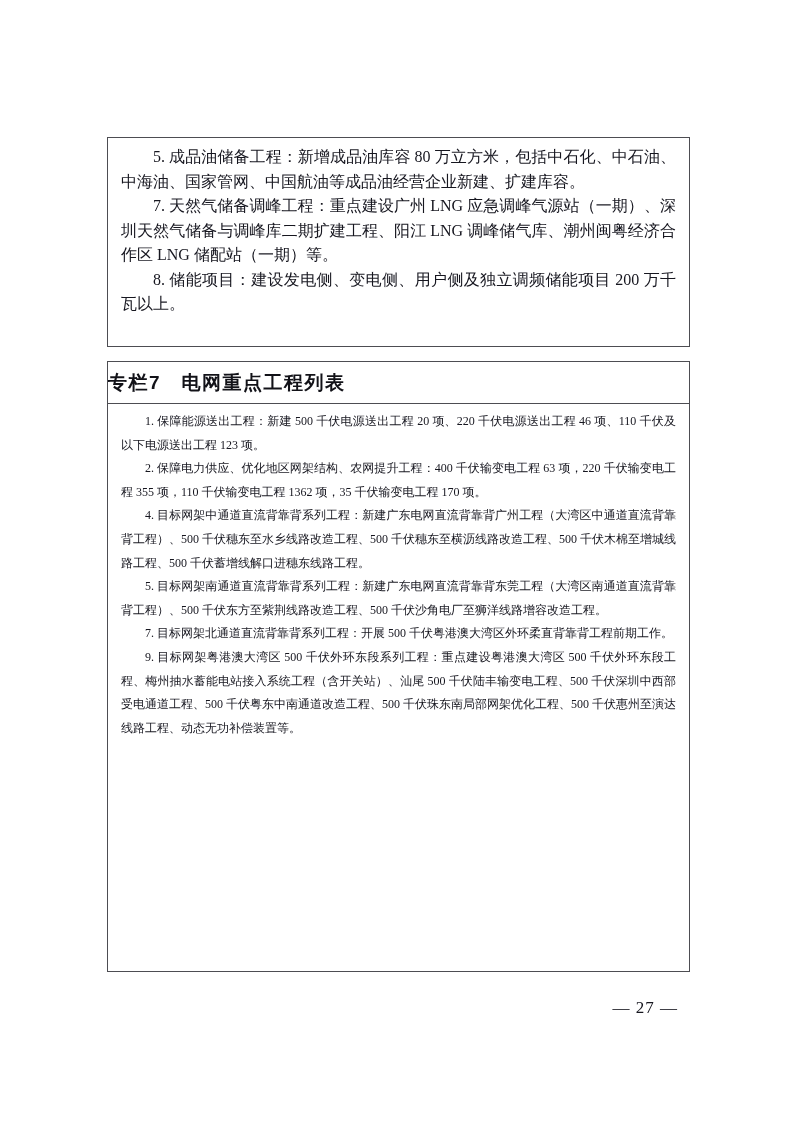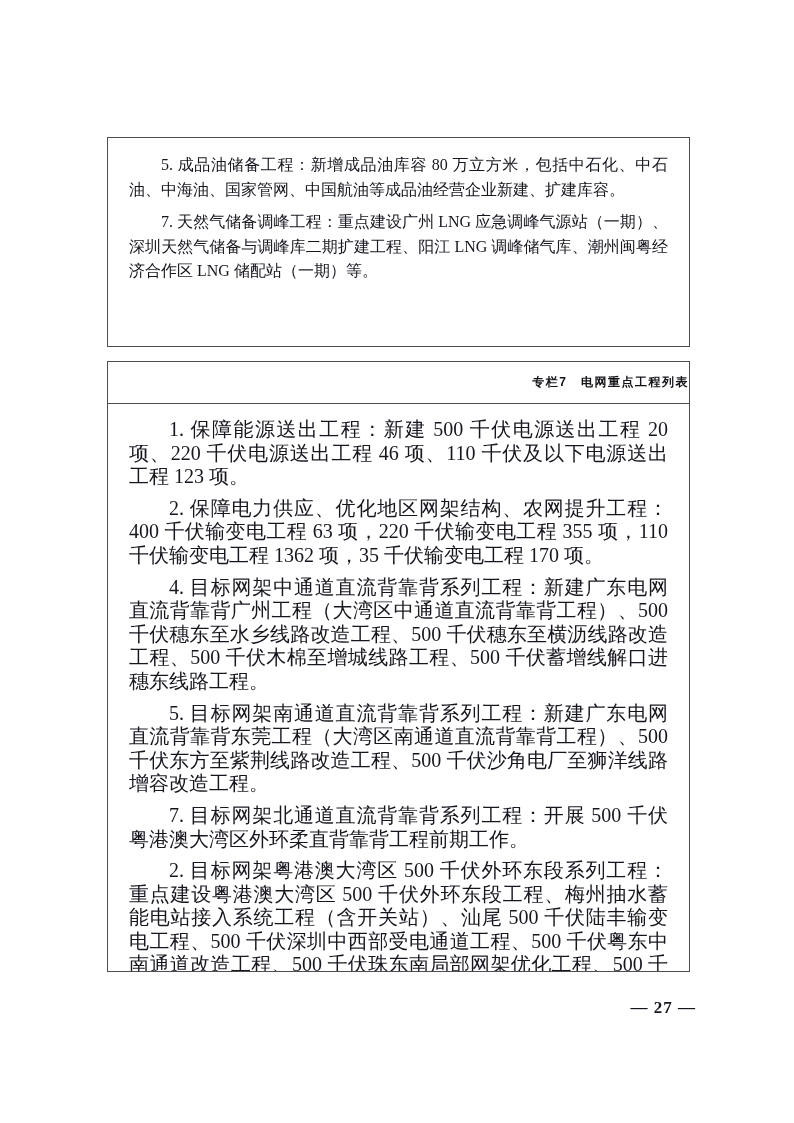--- a/index.html
+++ b/index.html
@@ -34,67 +34,67 @@
     font-size: 16px;
     line-height: 24.5px;
   }
   #box-grid {
     top: 361px;
     height: 611px;
   }
   .box-title {
     height: 41px;
     line-height: 41px;
-    text-align: right;
+    text-align: left;
     font-family: "Liberation Sans", "DejaVu Sans", sans-serif;
     font-weight: bold;
-    font-size: 12px;
+    font-size: 19px;
     letter-spacing: 1.5px;
     border-bottom: 1px solid #4d4d52;
     color: #121218;
   }
   #box-grid .box-body {
     padding: 6px 13px 6px 13px;
-    font-size: 20px;
+    font-size: 12px;
     line-height: 23.6px;
   }
   .box-body p {
-    margin: 8px;
+    margin: 0;
     text-indent: 2em;
     text-align: justify;
   }
   .page-footer {
     position: absolute;
     top: 998px;
-    right: 98px;
+    right: 116px;
     font-size: 17px;
     letter-spacing: 1px;
     color: #16161f;
-    font-weight: bold;
   }
 </style>
 </head>
 <body>
 
 <div class="page">
 
   <section class="box" id="box-reserve">
     <div class="box-body">
       <p>5. 成品油储备工程：新增成品油库容 80 万立方米，包括中石化、中石油、中海油、国家管网、中国航油等成品油经营企业新建、扩建库容。</p>
       <p>7. 天然气储备调峰工程：重点建设广州 LNG 应急调峰气源站（一期）、深圳天然气储备与调峰库二期扩建工程、阳江 LNG 调峰储气库、潮州闽粤经济合作区 LNG 储配站（一期）等。</p>
+      <p>8. 储能项目：建设发电侧、变电侧、用户侧及独立调频储能项目 200 万千瓦以上。</p>
     </div>
   </section>
 
   <section class="box" id="box-grid">
     <div class="box-title">专栏7　电网重点工程列表</div>
     <div class="box-body">
       <p>1. 保障能源送出工程：新建 500 千伏电源送出工程 20 项、220 千伏电源送出工程 46 项、110 千伏及以下电源送出工程 123 项。</p>
       <p>2. 保障电力供应、优化地区网架结构、农网提升工程：400 千伏输变电工程 63 项，220 千伏输变电工程 355 项，110 千伏输变电工程 1362 项，35 千伏输变电工程 170 项。</p>
       <p>4. 目标网架中通道直流背靠背系列工程：新建广东电网直流背靠背广州工程（大湾区中通道直流背靠背工程）、500 千伏穗东至水乡线路改造工程、500 千伏穗东至横沥线路改造工程、500 千伏木棉至增城线路工程、500 千伏蓄增线解口进穗东线路工程。</p>
       <p>5. 目标网架南通道直流背靠背系列工程：新建广东电网直流背靠背东莞工程（大湾区南通道直流背靠背工程）、500 千伏东方至紫荆线路改造工程、500 千伏沙角电厂至狮洋线路增容改造工程。</p>
       <p>7. 目标网架北通道直流背靠背系列工程：开展 500 千伏粤港澳大湾区外环柔直背靠背工程前期工作。</p>
-      <p>2. 目标网架粤港澳大湾区 500 千伏外环东段系列工程：重点建设粤港澳大湾区 500 千伏外环东段工程、梅州抽水蓄能电站接入系统工程（含开关站）、汕尾 500 千伏陆丰输变电工程、500 千伏深圳中西部受电通道工程、500 千伏粤东中南通道改造工程、500 千伏珠东南局部网架优化工程、500 千伏惠州至演达线路工程、动态无功补偿装置等。</p>
+      <p>9. 目标网架粤港澳大湾区 500 千伏外环东段系列工程：重点建设粤港澳大湾区 500 千伏外环东段工程、梅州抽水蓄能电站接入系统工程（含开关站）、汕尾 500 千伏陆丰输变电工程、500 千伏深圳中西部受电通道工程、500 千伏粤东中南通道改造工程、500 千伏珠东南局部网架优化工程、500 千伏惠州至演达线路工程、动态无功补偿装置等。</p>
     </div>
   </section>
 
   <div class="page-footer">— 27 —</div>
 
 </div>
 
 </body></html>

